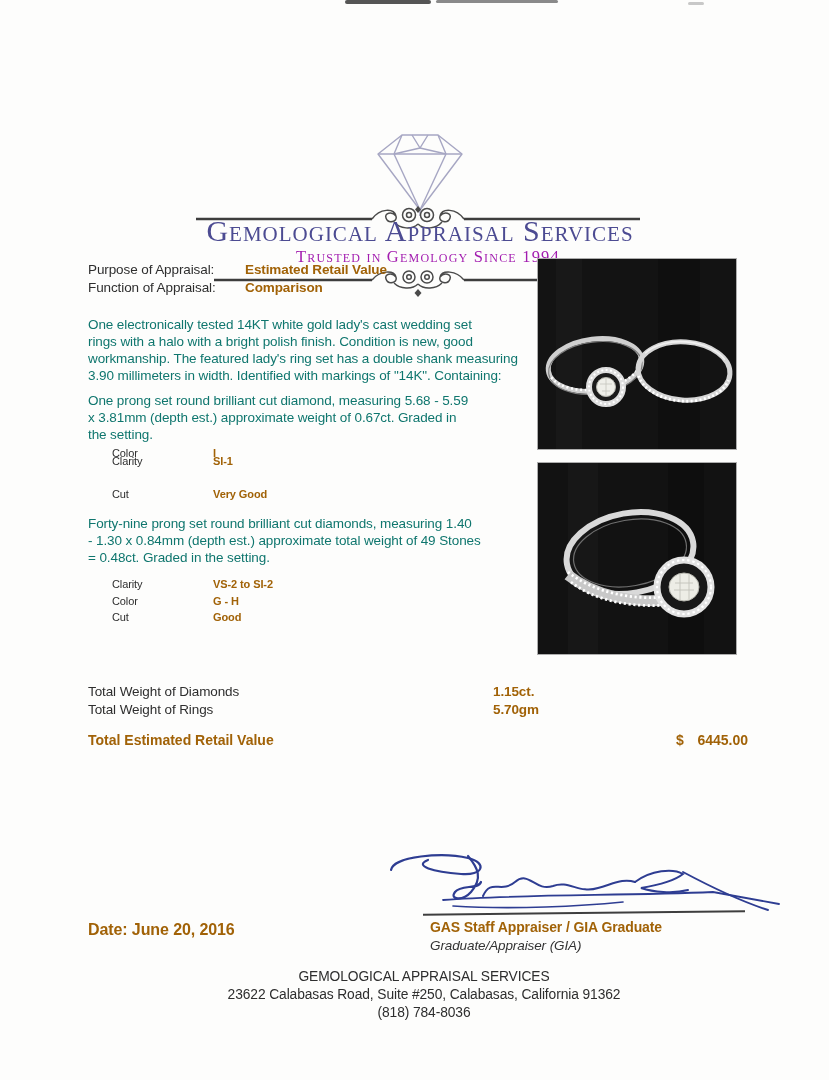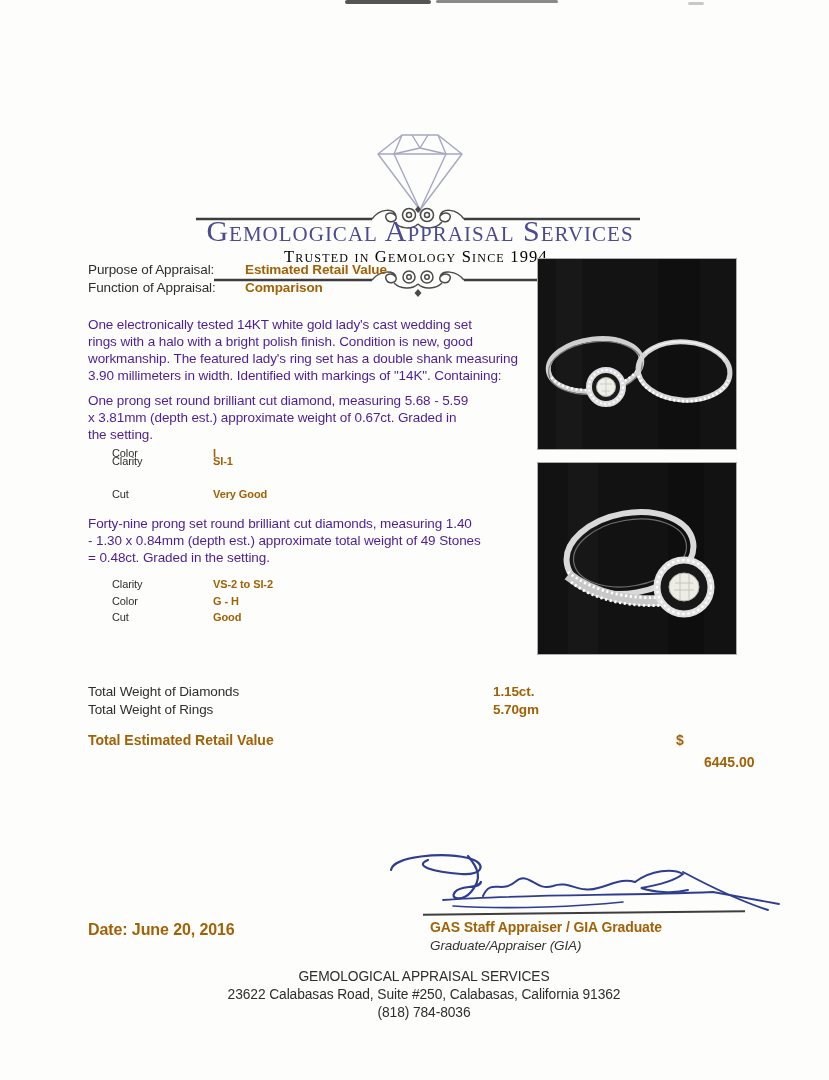--- a/index.html
+++ b/index.html
@@ -6,34 +6,34 @@
   body{
     width:829px;height:1080px;position:relative;overflow:hidden;
     background:#fdfdfc;
     font-family:"Liberation Sans", sans-serif;
     color:#2e2e2e;
   }
   .abs{position:absolute;}
   .t{
     position:absolute;
     font-size:13.5px;line-height:17px;letter-spacing:-0.1px;
-    color:#4c1d95;white-space:pre-line;
+    color:#0f766e;white-space:pre-line;
   }
   .b{font-weight:700;color:#a16207;}
   .it{font-style:italic;}
   
   .brand{
     position:absolute;left:100px;top:155px;width:640px;text-align:center;
     font-family:"Liberation Serif", serif;font-variant:small-caps;
     font-size:30px;line-height:32px;letter-spacing:1px;color:#4c4b92;
   }
   .tagline{
-    position:absolute;left:96px;top:187px;width:640px;text-align:center;
+    position:absolute;left:108px;top:187px;width:640px;text-align:center;
     font-family:"Liberation Serif", serif;font-variant:small-caps;
-    font-size:16.5px;letter-spacing:1.2px;color:#000000;
+    font-size:16.5px;letter-spacing:1.2px;color:#a21caf;
   }
   
   .info-row{position:absolute;left:88px;font-size:13.5px;letter-spacing:-0.1px;}
   .info-row .lab{display:inline-block;width:157px;}
   
   .grade-row{position:absolute;left:112px;font-size:11px;letter-spacing:-0.1px;}
   .grade-row .lab{display:inline-block;width:101px;}
   
   .wt-row{position:absolute;left:88px;font-size:13.5px;letter-spacing:-0.1px;}
   .wt-row .lab{display:inline-block;width:405px;}
@@ -213,21 +213,21 @@
 <div class="wt-row" style="top:684px;">
   <span class="lab">Total Weight of Diamonds</span><span class="b">1.15ct.</span>
 </div>
 <div class="wt-row" style="top:701.5px;">
   <span class="lab">Total Weight of Rings</span><span class="b">5.70gm</span>
 </div>
 
 <div class="abs" style="left:88px;top:732px;width:670px;height:18px;font-size:14px;">
   <span class="b">Total Estimated Retail Value</span>
   <span class="b abs" style="left:588px;top:0;">$</span>
-  <span class="b abs" style="left:616px;top:0;width:60px;margin-top:22px;">6445.00</span>
+  <span class="b abs" style="left:600px;top:0;width:60px;text-align:right;">6445.00</span>
 </div>
 
 <svg class="abs" style="left:383px;top:848px;" width="400" height="70" viewBox="0 0 400 70">
   <g fill="none" stroke="#2e3d92" stroke-linecap="round">
     <path stroke-width="2.2" d="M8,22 C10,8 60,4 85,10 C105,15 100,28 78,26 C50,24 30,18 45,12"></path>
     <path stroke-width="2.2" d="M85,8 C95,20 100,30 88,44 C80,53 66,52 72,44 C78,36 95,42 98,34"></path>
     <path stroke-width="2" d="M100,48 C108,30 118,46 132,34 C146,22 152,44 170,38 C186,32 196,46 215,40 C230,36 240,30 252,34"></path>
     <path stroke-width="2" d="M252,34 C268,22 290,20 300,26 C290,34 270,38 258,40 C270,44 290,46 305,42"></path>
     <path stroke-width="1.9" d="M300,24 C330,40 360,54 385,62"></path>
     <path stroke-width="1.8" d="M60,52 C140,46 240,48 330,44 L396,56"></path>

